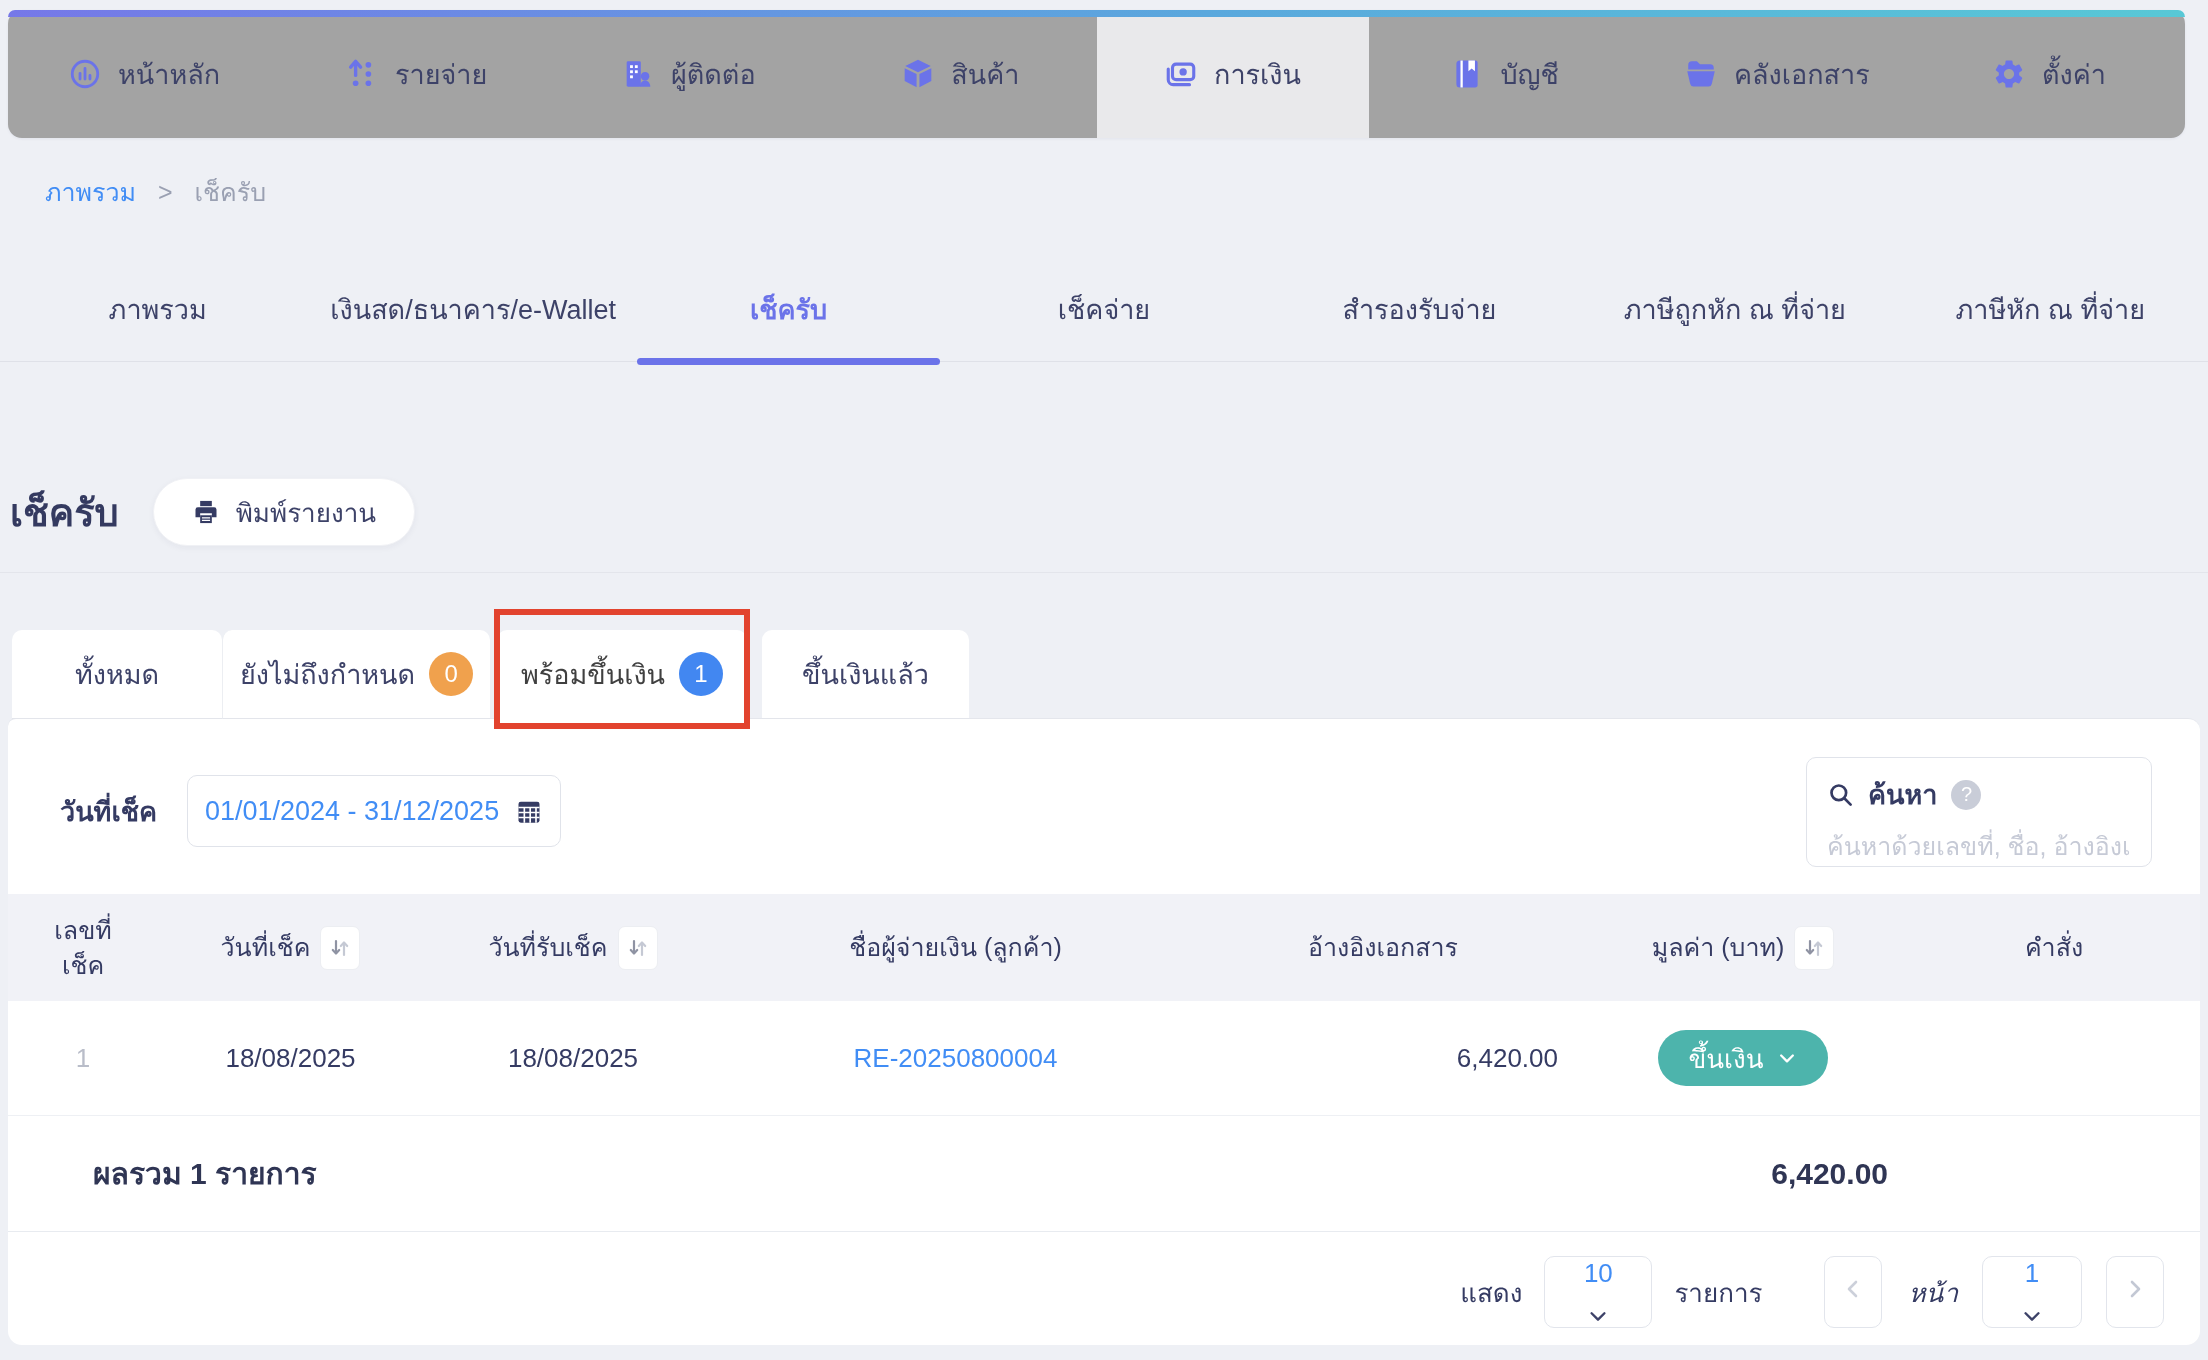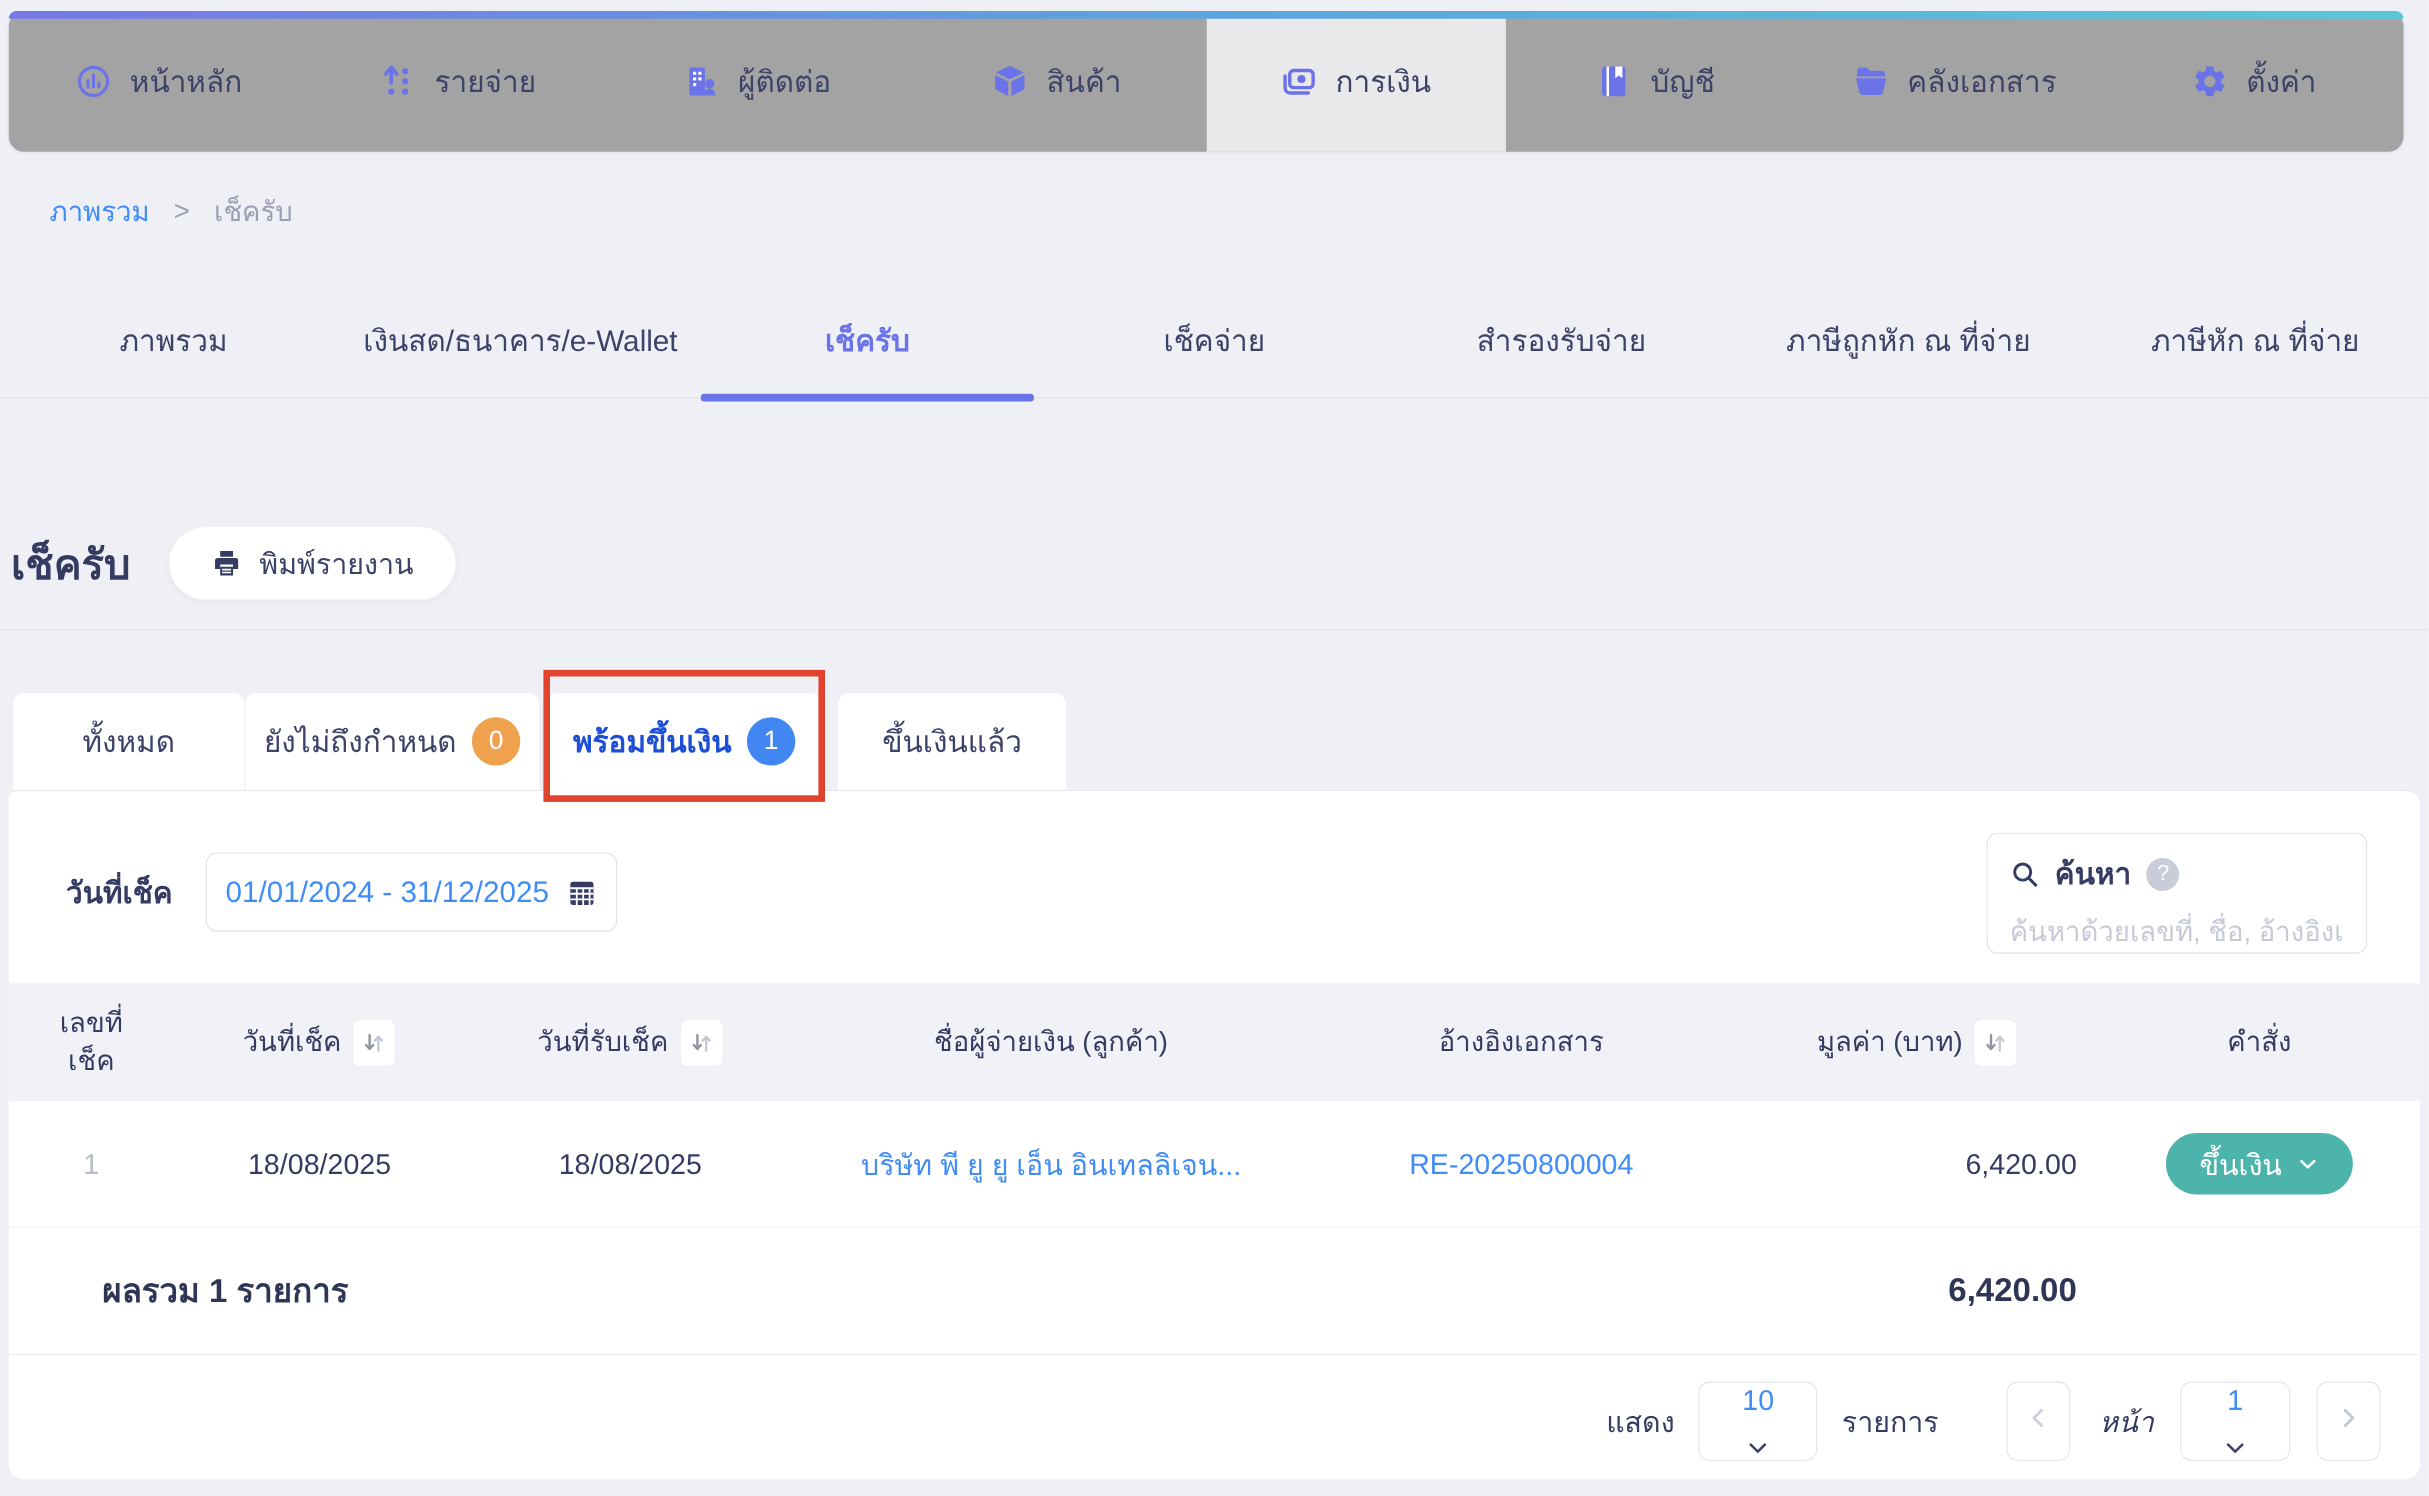--- a/index.html
+++ b/index.html
@@ -41,21 +41,21 @@
   .divider1{position:absolute;left:0;top:572px;width:2208px;border-top:1px solid #e3e5eb;}
 
   
   .qtabs{position:absolute;left:12px;top:630px;height:89px;display:flex;z-index:3;}
   .qtab{background:#fff;display:flex;align-items:center;justify-content:center;gap:14px;
     font-size:27px;color:#3d4268;border-radius:10px 10px 0 0;cursor:pointer;
     border-bottom:1px solid #e3e5eb;box-sizing:border-box;}
   .qtab-all{width:210px;}
   .qtab-notdue{width:268px;border-left:1px solid #eceef2;}
   .qtab-ready{width:250px;margin-left:7px;border-bottom:1px solid #fff;}
-  .qtab-ready .qtab-label{color:#1d4ed8;font-weight:bold;}
+  .qtab-ready .qtab-label{color:#404040;font-weight:normal;}
   .qtab-cashed{width:207px;margin-left:15px;}
   .badge{min-width:44px;height:44px;border-radius:22px;color:#fff;display:flex;
     align-items:center;justify-content:center;font-size:24px;box-sizing:border-box;padding:0 6px;}
   .badge-orange{background:#f0a14d;}
   .badge-blue{background:#4287f1;}
   .annotation-box{position:absolute;left:494px;top:609px;width:256px;height:120px;
     border:6px solid #e2432e;box-sizing:border-box;z-index:10;pointer-events:none;}
 
   
   .panel{position:absolute;left:8px;top:718px;width:2192px;height:627px;background:#fff;
@@ -332,21 +332,20 @@
       </div>
       <div class="th">
         <span>คำสั่ง</span>
       </div>
     </div>
 
     <div class="tbl-row tbl-grid">
       <div class="td td-no">1</div>
       <div class="td">18/08/2025</div>
       <div class="td">18/08/2025</div>
-      <div class="td td-link">บริษัท พี ยู ยู เอ็น อินเทลลิเจน...</div>
       <div class="td td-link">RE-20250800004</div>
       <div class="td td-amount">6,420.00</div>
       <div class="td">
         <button class="cash-btn">
           <span>ขึ้นเงิน</span>
           <span class="chev">
             <svg width="20" height="20" viewBox="0 0 24 24" fill="none" stroke="#fff" stroke-width="2.8" stroke-linecap="round" stroke-linejoin="round">
                 <path d="M5 9l7 7 7-7"></path>
               </svg>
           </span>

